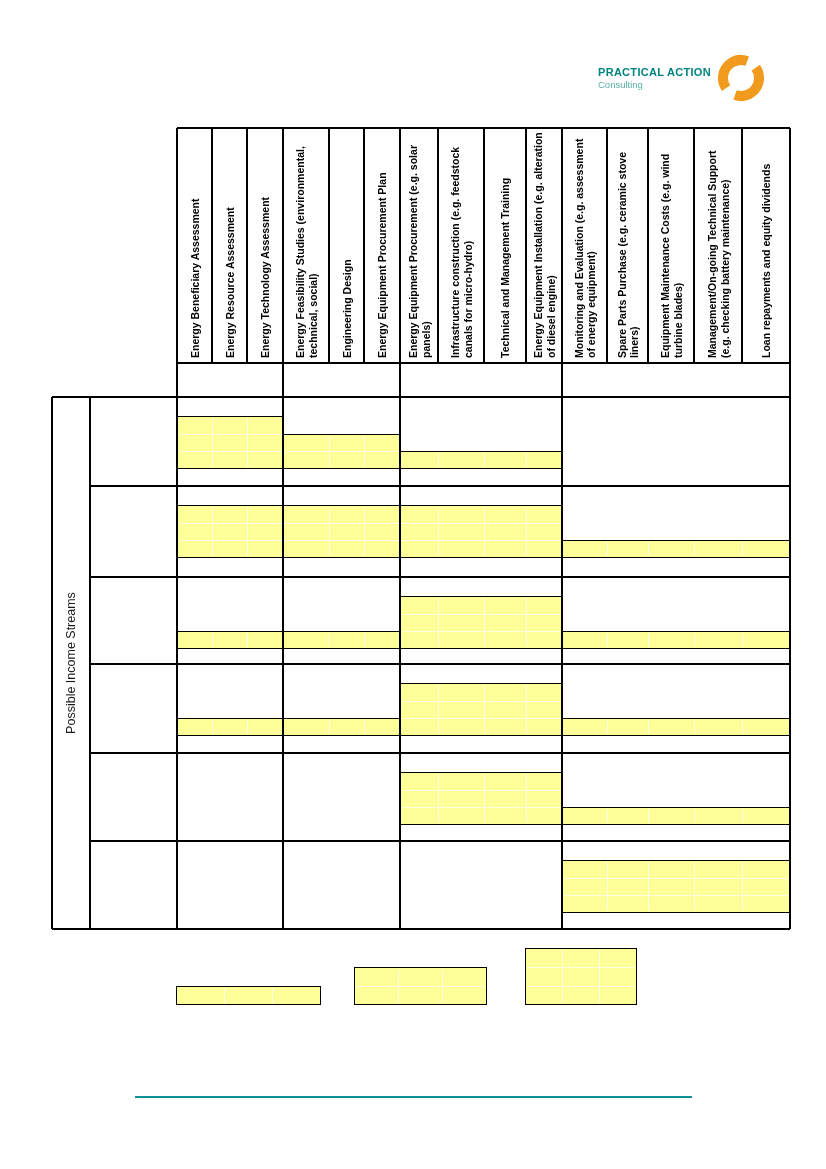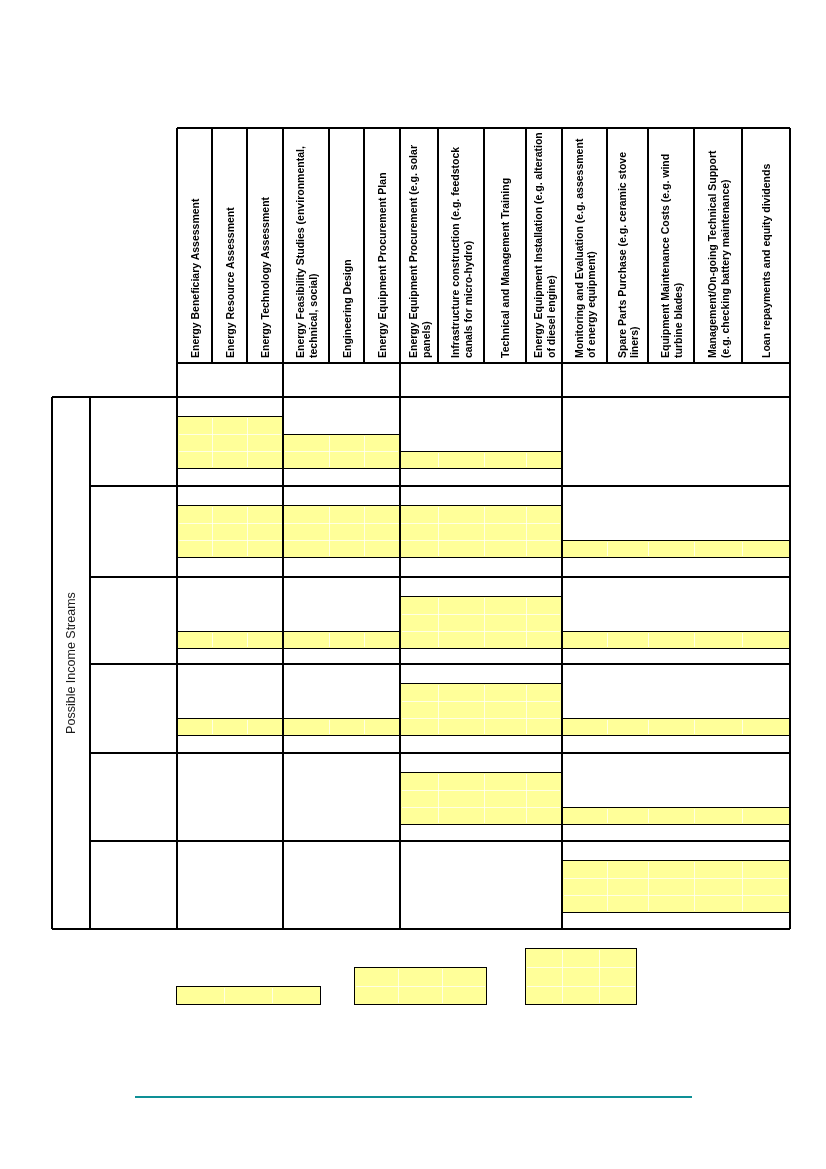--- a/index.html
+++ b/index.html
@@ -20,20 +20,33 @@
   .logo-text{display:flex;flex-direction:column;margin-right:2px;}
   .logo-brand{font-weight:bold;font-size:11px;letter-spacing:0.3px;color:#00837E;white-space:nowrap;}
   .logo-sub{font-size:9.5px;color:#58AFA9;margin-top:1px;}
   .footer-rule{position:absolute;left:135px;top:1096px;width:557px;height:2px;background:#0E9096;}
 </style>
 </head>
 <body>
 
 <div class="page">
 
+  <div class="logo">
+    <div class="logo-text">
+      <span class="logo-brand">PRACTICAL ACTION</span>
+      <span class="logo-sub">Consulting</span>
+    </div>
+    <svg width="56" height="56" viewBox="0 0 56 56">
+      <g transform="rotate(-35 28 28)">
+        <circle cx="28" cy="28" r="18" fill="none" stroke="#F09A1E" stroke-width="10" stroke-dasharray="45 11.5" stroke-linecap="butt"></circle>
+      </g>
+      <circle cx="23" cy="11.5" r="4.6" fill="#F09A1E"></circle>
+      <circle cx="34" cy="44.5" r="4.6" fill="#F09A1E"></circle>
+    </svg>
+  </div>
 
   <div class="abs" id="figure-canvas" style="left:0;top:0;width:826px;height:1050px;">
       <div class="line" style="left: 176.25px; top: 128px; width: 1.5px; height: 235px; z-index: 1;"></div>
       <div class="line" style="left: 211.25px; top: 128px; width: 1.5px; height: 235px; z-index: 1;"></div>
       <div class="line" style="left: 246.25px; top: 128px; width: 1.5px; height: 235px; z-index: 1;"></div>
       <div class="line" style="left: 282.25px; top: 128px; width: 1.5px; height: 235px; z-index: 1;"></div>
       <div class="line" style="left: 328.25px; top: 128px; width: 1.5px; height: 235px; z-index: 1;"></div>
       <div class="line" style="left: 363.25px; top: 128px; width: 1.5px; height: 235px; z-index: 1;"></div>
       <div class="line" style="left: 399.25px; top: 128px; width: 1.5px; height: 235px; z-index: 1;"></div>
       <div class="line" style="left: 437.25px; top: 128px; width: 1.5px; height: 235px; z-index: 1;"></div>

